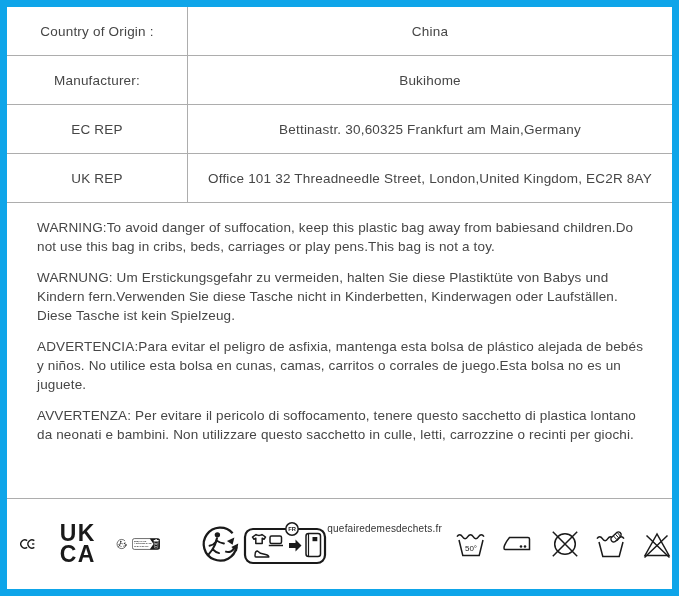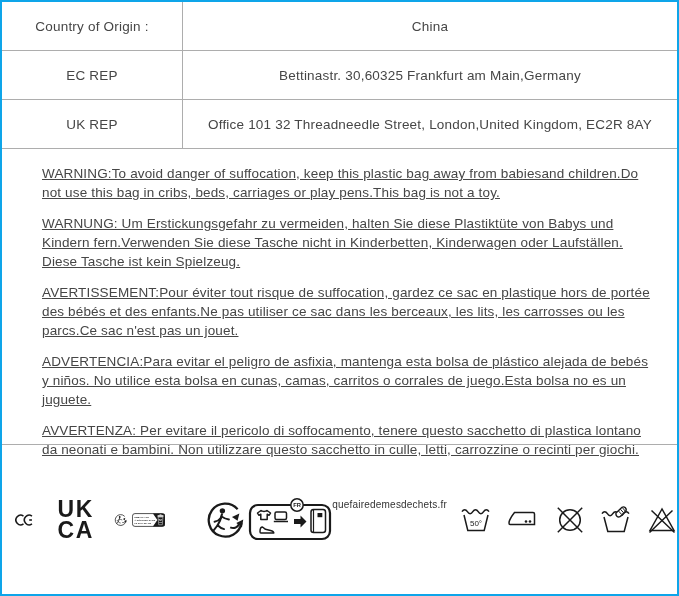--- a/index.html
+++ b/index.html
@@ -1,19 +1,19 @@
 <!DOCTYPE html>
 <html><head>
 <meta charset="utf-8">
 <style>
   * { margin:0; padding:0; box-sizing:border-box; }
   html,body { background:#fff; }
   .page {
     width:679px; height:596px;
-    border:2px solid #0ea5e9;
+    border:7px solid #0ea5e9;
     background:#fff;
     font-family:"Liberation Sans", sans-serif;
     color:#464646;
     display:flex; flex-direction:column;
     overflow:hidden;
   }
   
   .info-table { width:100%; }
   .t-row { display:flex; height:49px; border-bottom:1px solid #adadad; }
   .t-label {
@@ -23,23 +23,23 @@
   }
   .t-value {
     flex:1; display:flex; flex-direction:column;
     align-items:center; justify-content:center;
     font-size:13.5px; line-height:19px; letter-spacing:0.2px;
     text-align:center;
   }
   .vline:empty { display:none; }
   
   .warnings {
-    height:296px; padding:15px 22px 0 40px;
+    height:296px; padding:15px 22px 0 30px;
     border-bottom:1px solid #adadad;
-    font-size:13.5px; line-height:19px; letter-spacing:0.15px;text-decoration:underline;
+    font-size:13.5px; line-height:19px; letter-spacing:0.15px;
   }
   .warnings p { margin:0 0 12px 0; }
   
   .footer {
     flex:1; display:flex; align-items:center;
     padding-left:13px;
   }
   .ukca {
     margin-left:24px;
     font-size:23px; font-weight:bold; line-height:21px;
@@ -60,37 +60,43 @@
 
   <div class="info-table">
     <div class="t-row">
       <div class="t-label">Country of Origin :</div>
       <div class="t-value">
         <span class="vline">China</span>
 
       </div>
     </div>
     <div class="t-row">
+      <div class="t-label">Manufacturer:</div>
+      <div class="t-value">
+        <span class="vline">Bukihome</span>
+
+      </div>
+    </div>
+    <div class="t-row">
       <div class="t-label">EC REP</div>
       <div class="t-value">
         <span class="vline">Bettinastr. 30,60325 Frankfurt am Main,Germany</span>
       </div>
     </div>
     <div class="t-row">
       <div class="t-label">UK REP</div>
       <div class="t-value">
         <span class="vline">Office 101 32 Threadneedle Street, London,United Kingdom, EC2R 8AY</span>
       </div>
     </div>
   </div>
 
   <div class="warnings">
     <p>WARNING:To avoid danger of suffocation, keep this plastic bag away from babiesand children.Do not use this bag in cribs, beds, carriages or play pens.This bag is not a toy.</p>
     <p>WARNUNG: Um Erstickungsgefahr zu vermeiden, halten Sie diese Plastiktüte von Babys und Kindern fern.Verwenden Sie diese Tasche nicht in Kinderbetten, Kinderwagen oder Laufställen. Diese Tasche ist kein Spielzeug.</p>
-    <p>AVERTISSEMENT:Pour éviter tout risque de suffocation, gardez ce sac en plastique hors de portée des bébés et des enfants.Ne pas utiliser ce sac dans les berceaux, les lits, les carrosses ou les parcs.Ce sac n'est pas un jouet.</p>
     <p>ADVERTENCIA:Para evitar el peligro de asfixia, mantenga esta bolsa de plástico alejada de bebés y niños. No utilice esta bolsa en cunas, camas, carritos o corrales de juego.Esta bolsa no es un juguete.</p>
     <p>AVVERTENZA: Per evitare il pericolo di soffocamento, tenere questo sacchetto di plastica lontano da neonati e bambini. Non utilizzare questo sacchetto in culle, letti, carrozzine o recinti per giochi.</p>
   </div>
 
   <div class="footer">
 
     <svg width="62" height="42" viewBox="0 0 116 76">
       <path d="M53.2 13.4 A30 30 0 1 0 53.2 62.6" fill="none" stroke="#1a1a1a" stroke-width="10"></path>
       <path d="M106.2 13.4 A30 30 0 1 0 106.2 62.6" fill="none" stroke="#1a1a1a" stroke-width="10"></path>
       <path d="M89 38 H106" stroke="#1a1a1a" stroke-width="10"></path>

